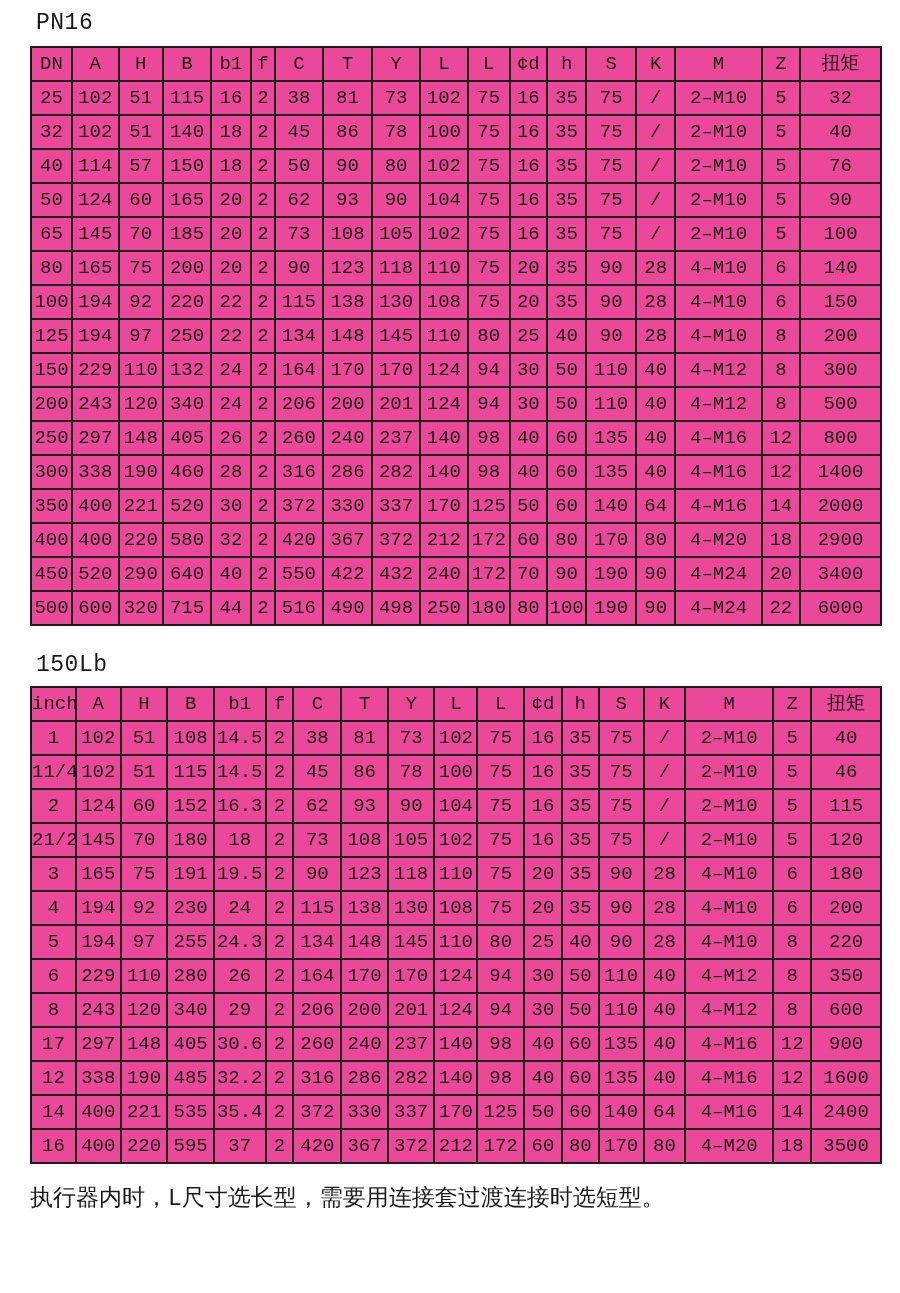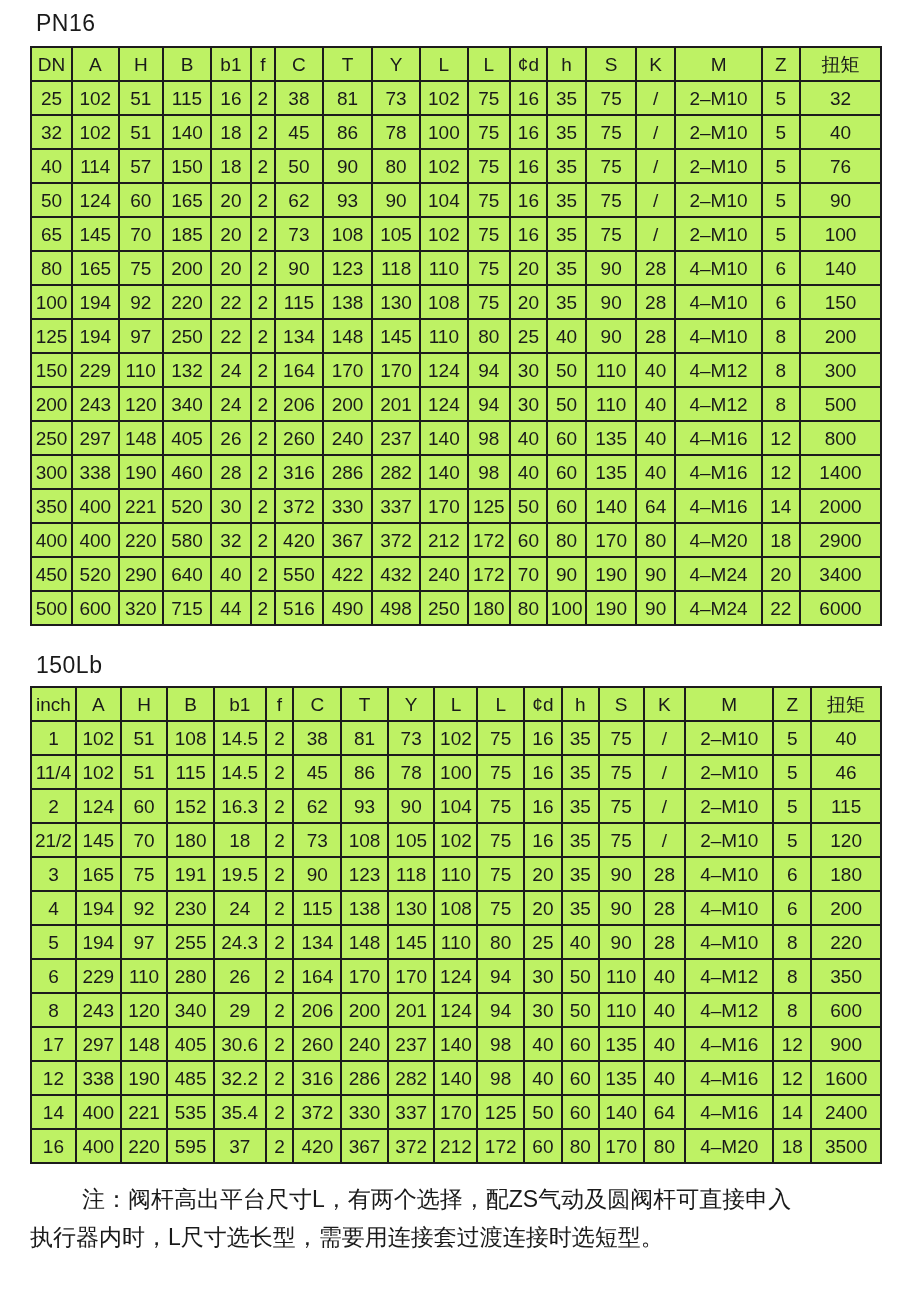--- a/index.html
+++ b/index.html
@@ -2,30 +2,30 @@
 <html><head>
 <meta charset="utf-8">
 <style>
   html, body { margin: 0; padding: 0; }
   body {
     width: 900px; height: 1293px; background: #ffffff;
     color: #1a1a1a;
     font-family: "Liberation Sans", "DejaVu Sans", sans-serif;
     overflow: hidden;
   }
-  .page { padding: 8px 18px 0 30px; box-sizing: border-box; }
+  .page { padding: 8px 18px 0 30px; box-sizing: border-box; font-family: Liberation Mono, monospace; }
   .table-title {
     font-size: 23px; line-height: 26px; font-weight: 400;
     margin-left: 6px; letter-spacing: 0.5px;
   }
   .title-pn16 { margin-top: 2px; margin-bottom: 10px; }
   .title-150lb { margin-top: 26px; margin-bottom: 8px; }
   table.dim-table {
     border-collapse: collapse; table-layout: fixed;
-    width: 852px; background: #bef264; padding-left: 16px;
+    width: 852px; background: #ec4899; padding-left: 16px;
   }
   table.dim-table th, table.dim-table td {
     border: 2px solid #1c1c1c;
     height: 32px; padding: 0;
     text-align: center; vertical-align: middle;
     font-size: 19px; font-weight: 400; line-height: 1;
     overflow: hidden; white-space: nowrap;
   }
   .note { margin-top: 16px; font-size: 23px; line-height: 38px; }
   .note-line-1 { text-indent: 52px; }
@@ -707,17 +707,16 @@
           <td>170</td>
           <td>80</td>
           <td>4–M20</td>
           <td>18</td>
           <td>3500</td>
         </tr>
       </tbody>
     </table>
 
   <div class="note">
-    <div class="note-line-1">注：阀杆高出平台尺寸L，有两个选择，配ZS气动及圆阀杆可直接申入</div>
     <div class="note-line-2">执行器内时，L尺寸选长型，需要用连接套过渡连接时选短型。</div>
   </div>
 
 </div>
 
 </body></html>

